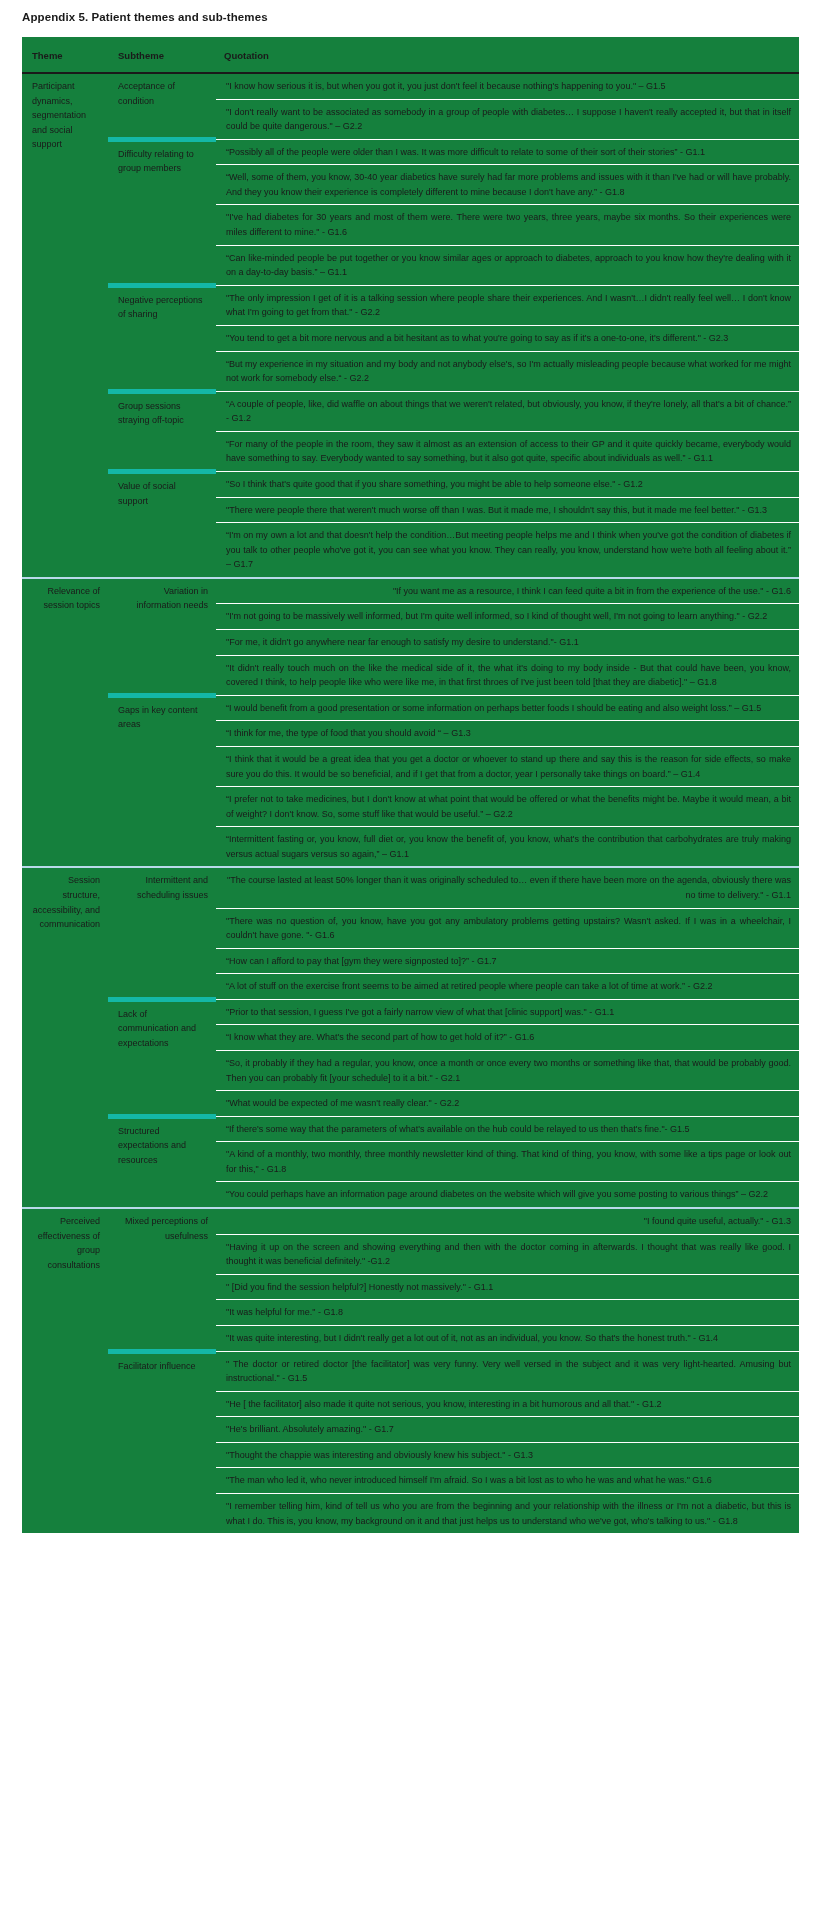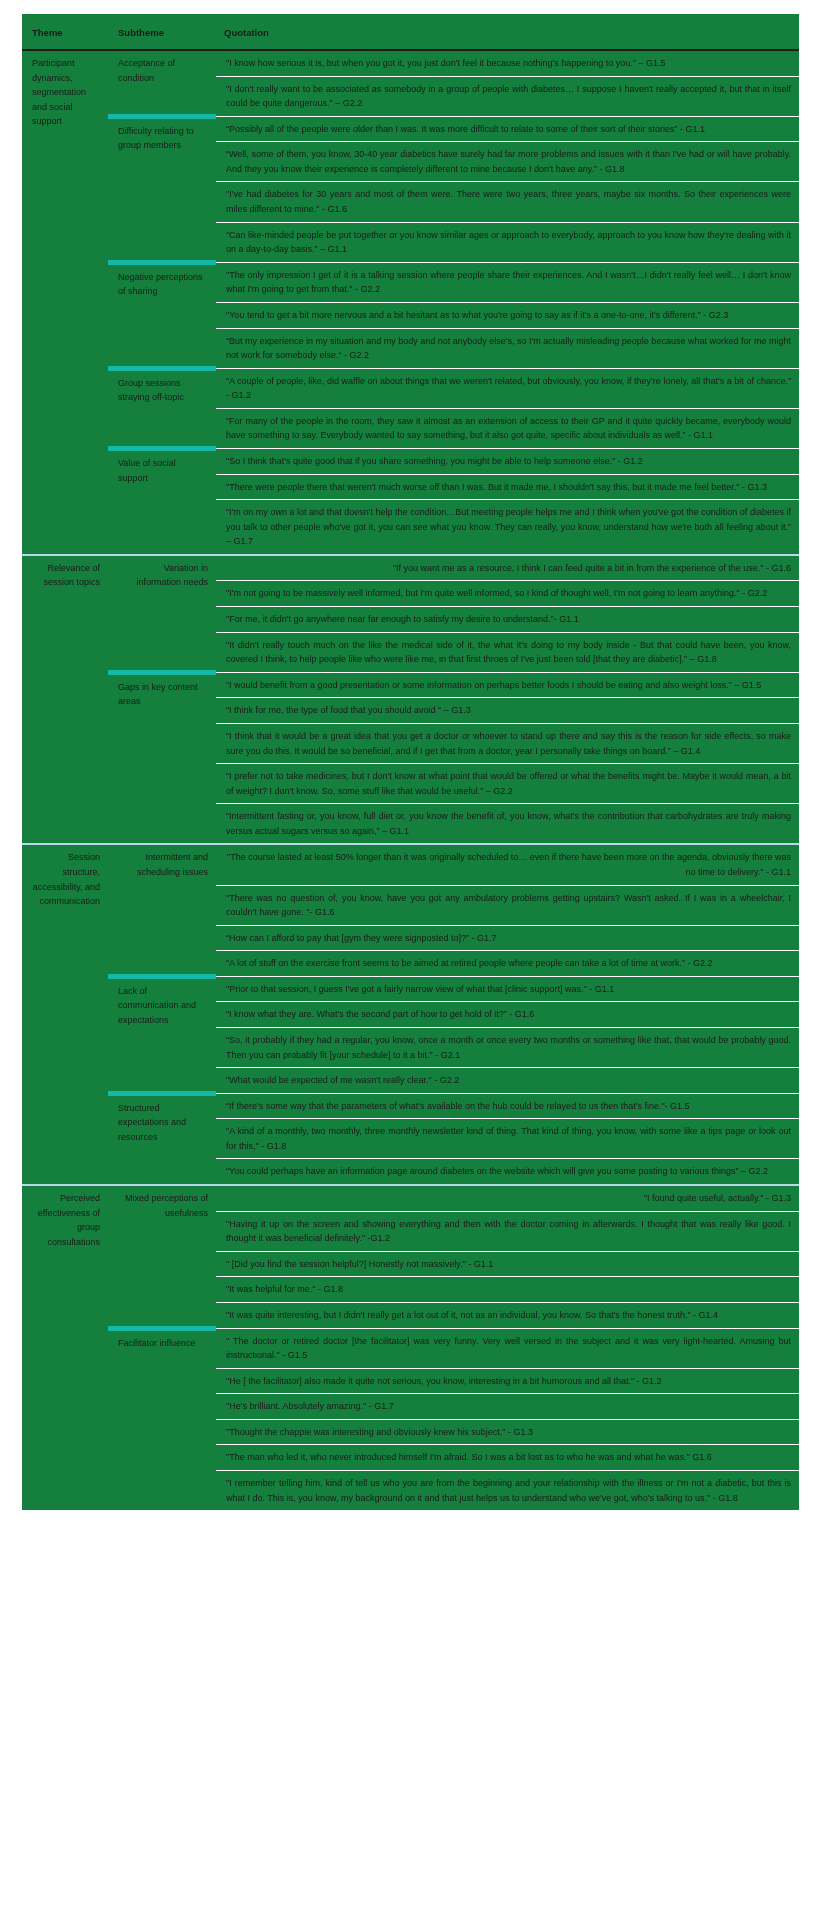--- a/index.html
+++ b/index.html
@@ -83,20 +83,21 @@
   tr.sub-start > td.sub-cell {
     border-top: 5px solid #14b8a6;
   }
   .tail-pad { height: 20px; }
 </style>
 </head>
 <body>
 
 <div class="page">
 
+  <div class="appendix-title">Appendix 5. Patient themes and sub-themes</div>
 
   <div class="table-wrap">
     <table class="themes">
       <colgroup>
         <col class="c-theme">
         <col class="c-sub">
         <col class="c-quote">
       </colgroup>
       <thead>
         <tr>
@@ -118,21 +119,21 @@
             <td class="sub-cell" rowspan="4">Difficulty relating to group members</td>
             <td class="quote-cell first-of-sub">“Possibly all of the people were older than I was. It was more difficult to relate to some of their sort of their stories” - G1.1</td>
           </tr>
           <tr>
             <td class="quote-cell">“Well, some of them, you know, 30-40 year diabetics have surely had far more problems and issues with it than I've had or will have probably. And they you know their experience is completely different to mine because I don't have any.” - G1.8</td>
           </tr>
           <tr>
             <td class="quote-cell">"I've had diabetes for 30 years and most of them were. There were two years, three years, maybe six months. So their experiences were miles different to mine." - G1.6</td>
           </tr>
           <tr>
-            <td class="quote-cell">“Can like-minded people be put together or you know similar ages or approach to everybody, approach to you know how they're dealing with it on a day-to-day basis.” – G1.1</td>
+            <td class="quote-cell">“Can like-minded people be put together or you know similar ages or approach to diabetes, approach to you know how they're dealing with it on a day-to-day basis.” – G1.1</td>
           </tr>
           <tr class="sub-start">
             <td class="sub-cell" rowspan="3">Negative perceptions of sharing</td>
             <td class="quote-cell first-of-sub">"The only impression I get of it is a talking session where people share their experiences. And I wasn't…I didn't really feel well… I don't know what I'm going to get from that."  -  G2.2</td>
           </tr>
           <tr>
             <td class="quote-cell">"You tend to get a bit more nervous and a bit hesitant as to what you're going to say as if it's a one-to-one, it's different." - G2.3</td>
           </tr>
           <tr>
             <td class="quote-cell">“But my experience in my situation and my body and not anybody else's, so I'm actually misleading people because what worked for me might not work for somebody else.“ - G2.2</td>

